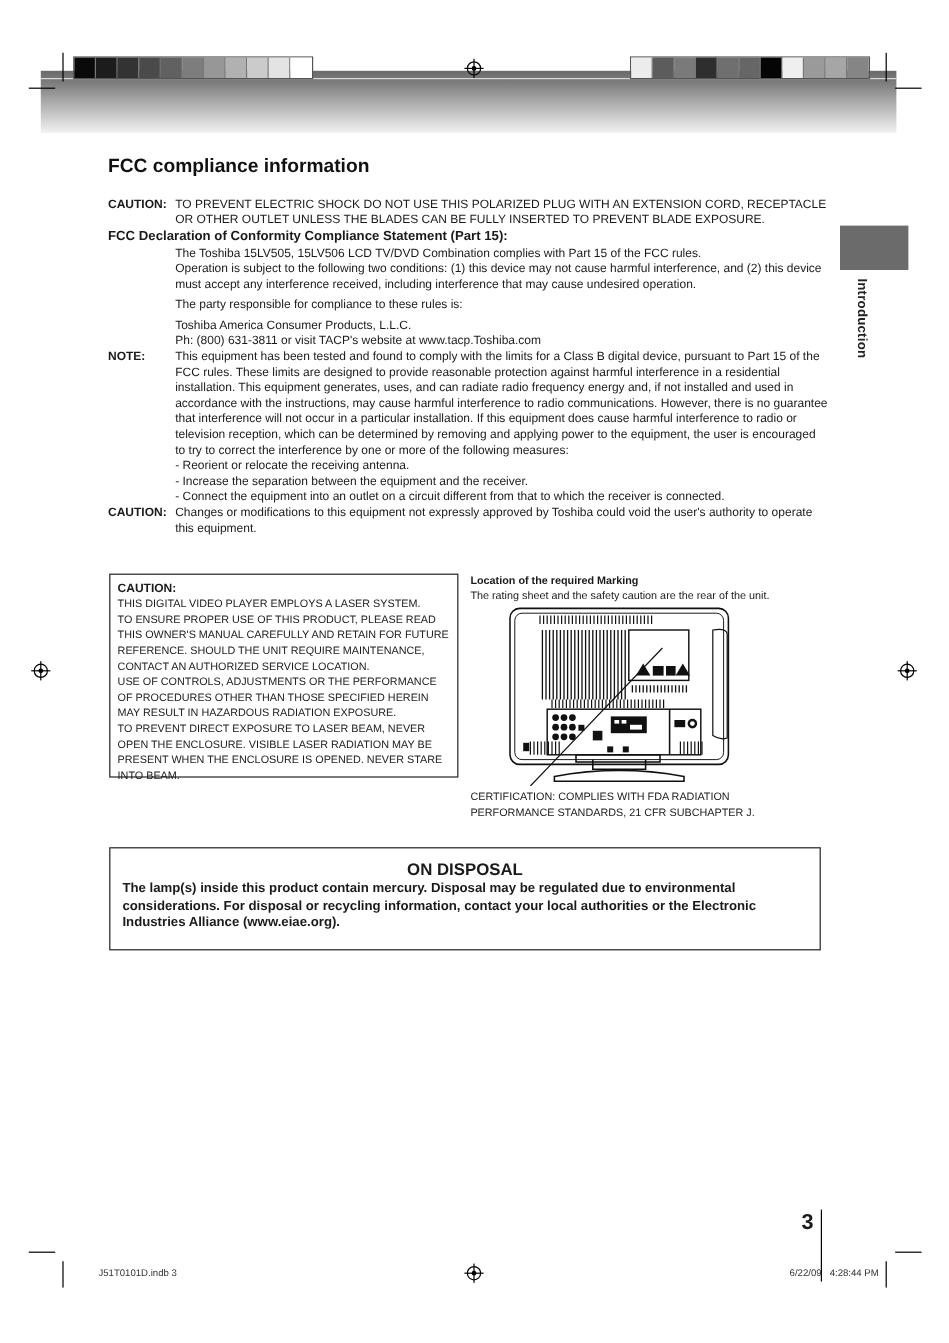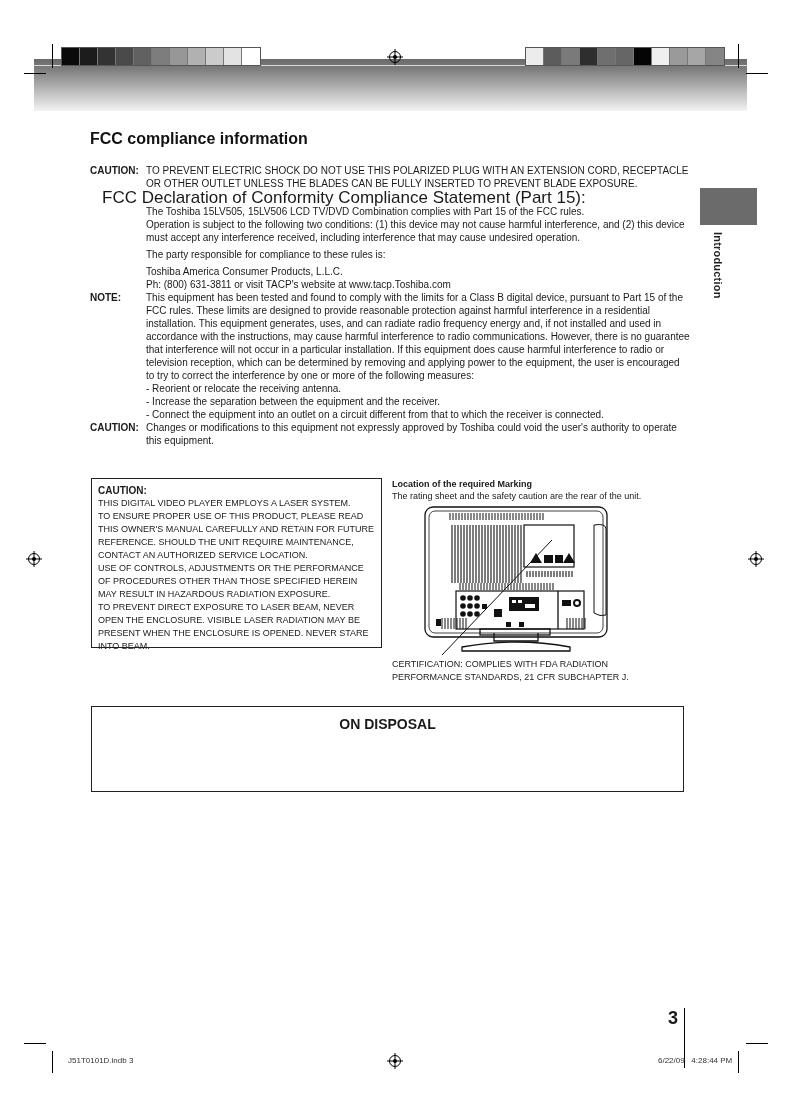--- a/index.html
+++ b/index.html
@@ -26,21 +26,21 @@
   
   .side-tab { left: 700px; top: 188px; width: 57px; height: 37px; background: #6b6b6b; }
   .side-label { left: 712px; top: 232px; writing-mode: vertical-rl; font-weight: bold; font-size: 11px; letter-spacing: 0.2px; color: #222; }
 
   
   .fcc { left: 90px; top: 130px; width: 600px; font-size: 10px; line-height: 13px; }
   .fcc h1 { font-size: 16px; font-weight: bold; margin: 0 0 16px 0; line-height: 18px; color: #111; }
   .row { display: flex; }
   .row .lbl { width: 56px; flex: none; font-weight: bold; }
   .row .txt { flex: 1; }
-  .subhead { font-weight: normal; font-size: 17px; margin: 1px 0 1px 12px; }
+  .subhead { font-weight: bold; font-size: 11px; margin: 1px 0 1px 0; }
   .indent { padding-left: 56px; }
   .indent p { margin: 0 0 4px 0; }
   .indent .tight { margin: 0 0 0 0; }
   .bullets { margin: 0; padding: 0; list-style: none; }
   .bullets li { padding-left: 12px; text-indent: -12px; margin-bottom: 0px; }
 
   
   .caution-box { left: 91px; top: 478px; width: 291px; height: 170px; border: 1px solid #222;
     box-sizing: border-box; padding: 5px 6px; font-size: 9px; line-height: 13px; }
   .caution-box .title { font-weight: bold; font-size: 10px; }
@@ -341,24 +341,25 @@
   <line x1="130" y1="35" x2="20" y2="150" stroke="#111" stroke-width="1"></line>
 </svg>
 
 <div class="abs cert">
   <div>CERTIFICATION: COMPLIES WITH FDA RADIATION</div>
   <div>PERFORMANCE STANDARDS, 21 CFR SUBCHAPTER J.</div>
 </div>
 
 <div class="abs disposal">
   <div class="title">ON DISPOSAL</div>
+  <div class="body">The lamp(s) inside this product contain mercury. Disposal may be regulated due to environmental considerations. For disposal or recycling information, contact your local authorities or the Electronic Industries Alliance (www.eiae.org).</div>
 </div>
 
 <div class="abs page-num">3</div>
 <div class="abs crop-v" style="left:684px; top:1008px; height:60px;"></div>
 
 <div class="abs crop-h" style="left:24px; top:1043px; width:22px;"></div>
 <div class="abs crop-v" style="left:52px; top:1051px; height:22px;"></div>
 <div class="abs crop-h" style="left:746px; top:1043px; width:22px;"></div>
 <div class="abs crop-v" style="left:738px; top:1051px; height:22px;"></div>
 
-<div class="abs slug" style="left:68px; top:1056px;">J51T0101D.indb   3</div>
+<div class="abs slug" style="left:82px; top:1056px;">J51T0101D.indb   3</div>
 <div class="abs slug" style="left:658px; top:1056px; white-space:pre;">6/22/09   4:28:44 PM</div>
 
 </body></html>

